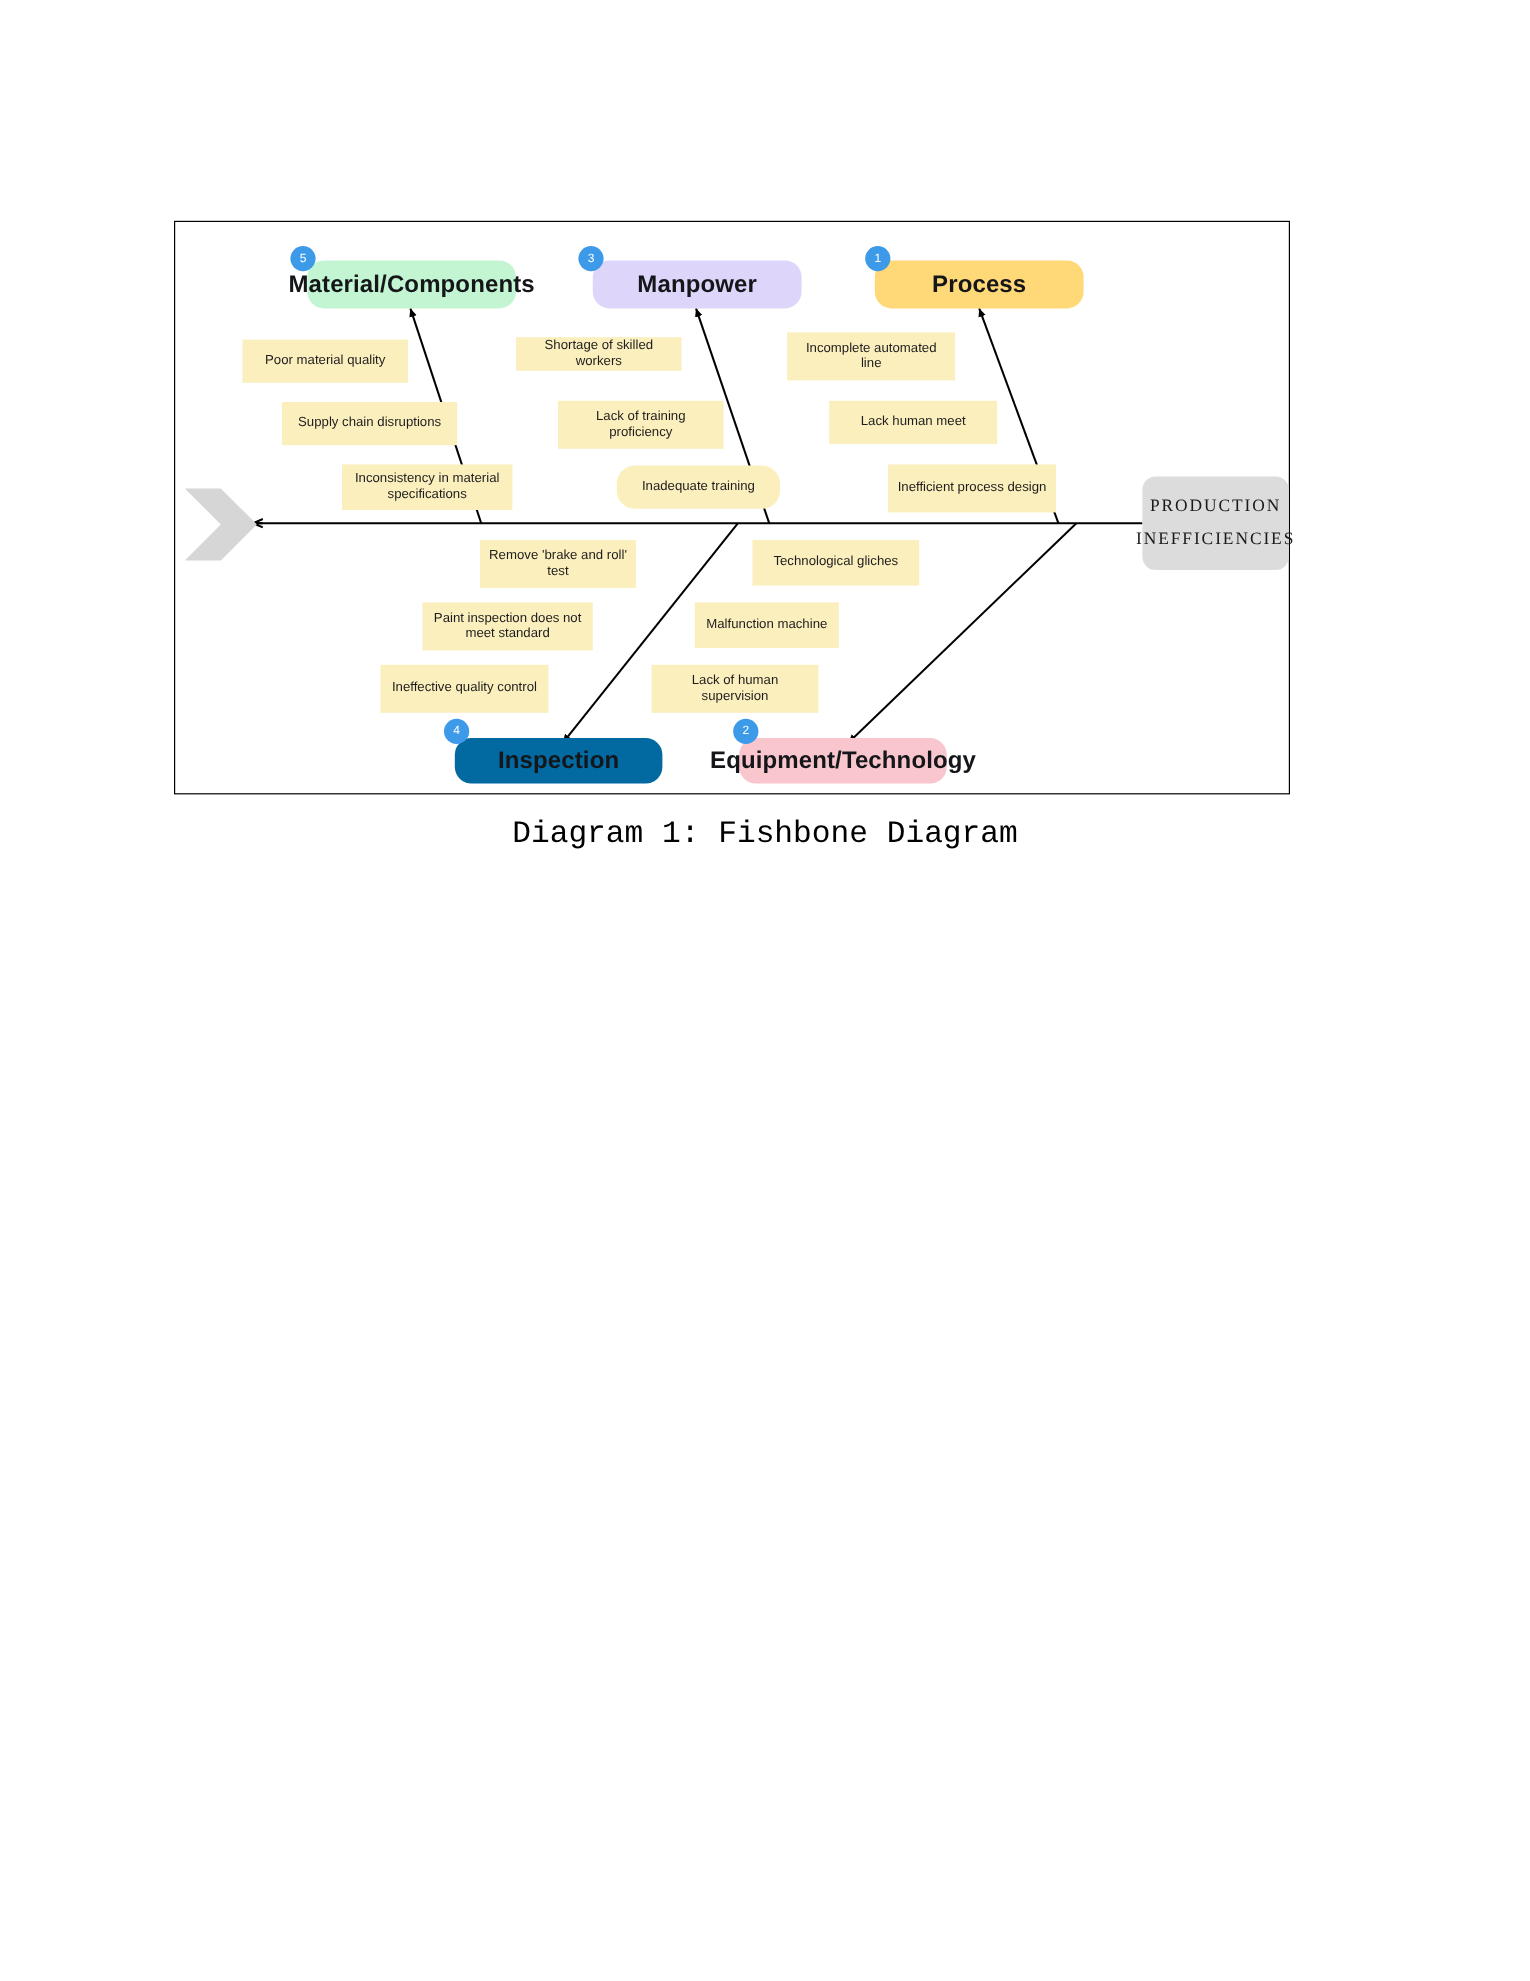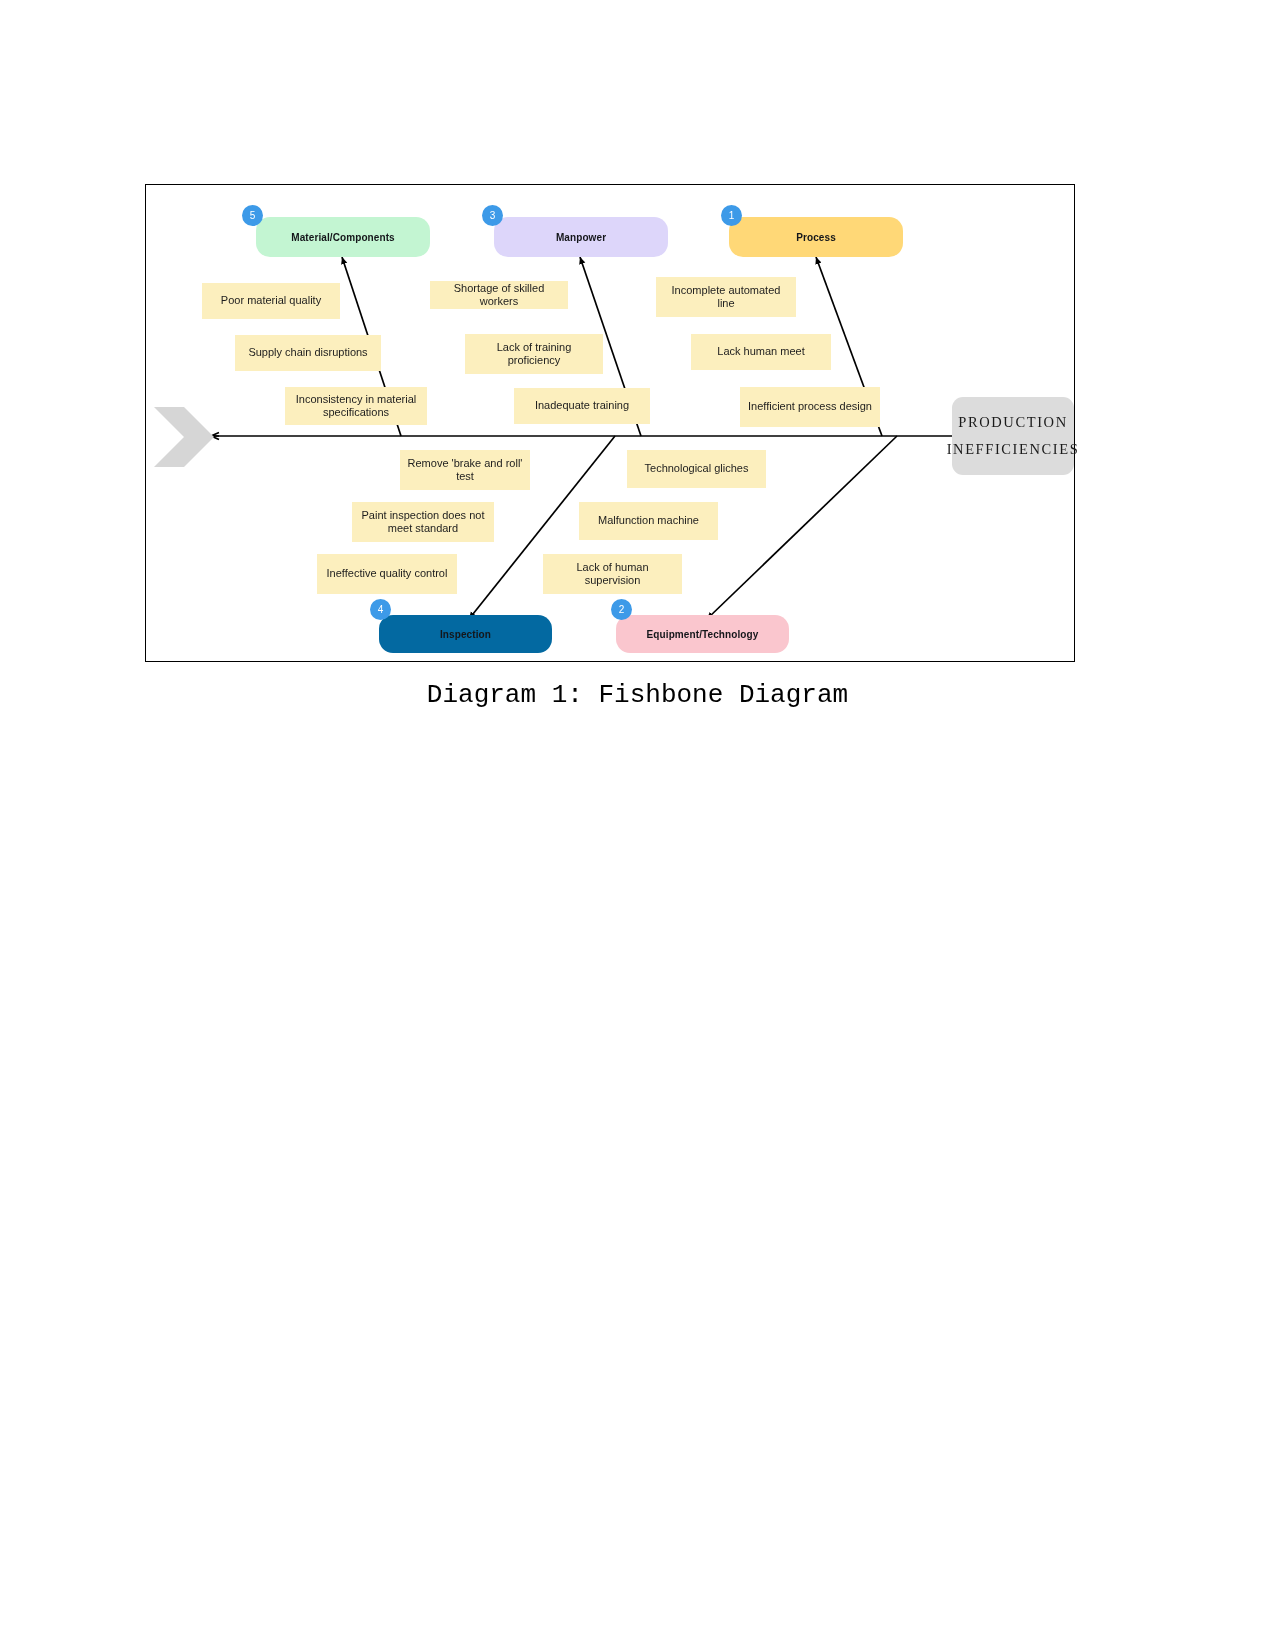--- a/index.html
+++ b/index.html
@@ -64,21 +64,21 @@
     height: 478px;
     overflow: visible;
   }
   .cat-box {
     position: absolute;
     border-radius: 14px;
     display: flex;
     align-items: center;
     justify-content: center;
     font-weight: bold;
-    font-size: 10px;
+    font-size: 20px;
     color: #14161a;
     letter-spacing: 0.1px;
     box-sizing: border-box;
     padding: 4px 8px;
     white-space: nowrap;
   }
   .badge {
     position: absolute;
     width: 21px;
     height: 21px;
@@ -175,21 +175,21 @@
       <div class="cause-box" style="left:139px; top:202px; width:142px; height:38px;">
         <span>Inconsistency in material specifications</span>
       </div>
 
       <div class="cause-box" style="left:284px; top:96px; width:138px; height:28px;">
         <span>Shortage of skilled workers</span>
       </div>
       <div class="cause-box" style="left:319px; top:149px; width:138px; height:40px;">
         <span>Lack of training proficiency</span>
       </div>
-      <div class="cause-box" style="left:368px; top:203px; width:136px; height:36px;">
+      <div class="cause-box" style="left:368px; top:203px; width:136px; height:36px;border-radius:15px;">
         <span>Inadequate training</span>
       </div>
 
       <div class="cause-box" style="left:510px; top:92px; width:140px; height:40px;">
         <span>Incomplete automated line</span>
       </div>
       <div class="cause-box" style="left:545px; top:149px; width:140px; height:36px;">
         <span>Lack human meet</span>
       </div>
       <div class="cause-box" style="left:594px; top:202px; width:140px; height:40px;">
@@ -202,21 +202,21 @@
       <div class="cause-box" style="left:206px; top:317px; width:142px; height:40px;">
         <span>Paint inspection does not meet standard</span>
       </div>
       <div class="cause-box" style="left:171px; top:369px; width:140px; height:40px;">
         <span>Ineffective quality control</span>
       </div>
 
       <div class="cause-box" style="left:481px; top:265px; width:139px; height:38px;">
         <span>Technological gliches</span>
       </div>
-      <div class="cause-box" style="left:433px; top:317px; width:139px; height:38px;">
+      <div class="cause-box" style="left:433px; top:317px; width:120px; height:38px;">
         <span>Malfunction machine</span>
       </div>
       <div class="cause-box" style="left:397px; top:369px; width:139px; height:40px;">
         <span>Lack of human supervision</span>
       </div>
 
       <div class="cat-box" style="left:233px; top:430px; width:173px; height:38px; background:#0369a1;">
         <span>Inspection</span>
       </div>
       <div class="badge" style="left:224px; top:414px;">4</div>

